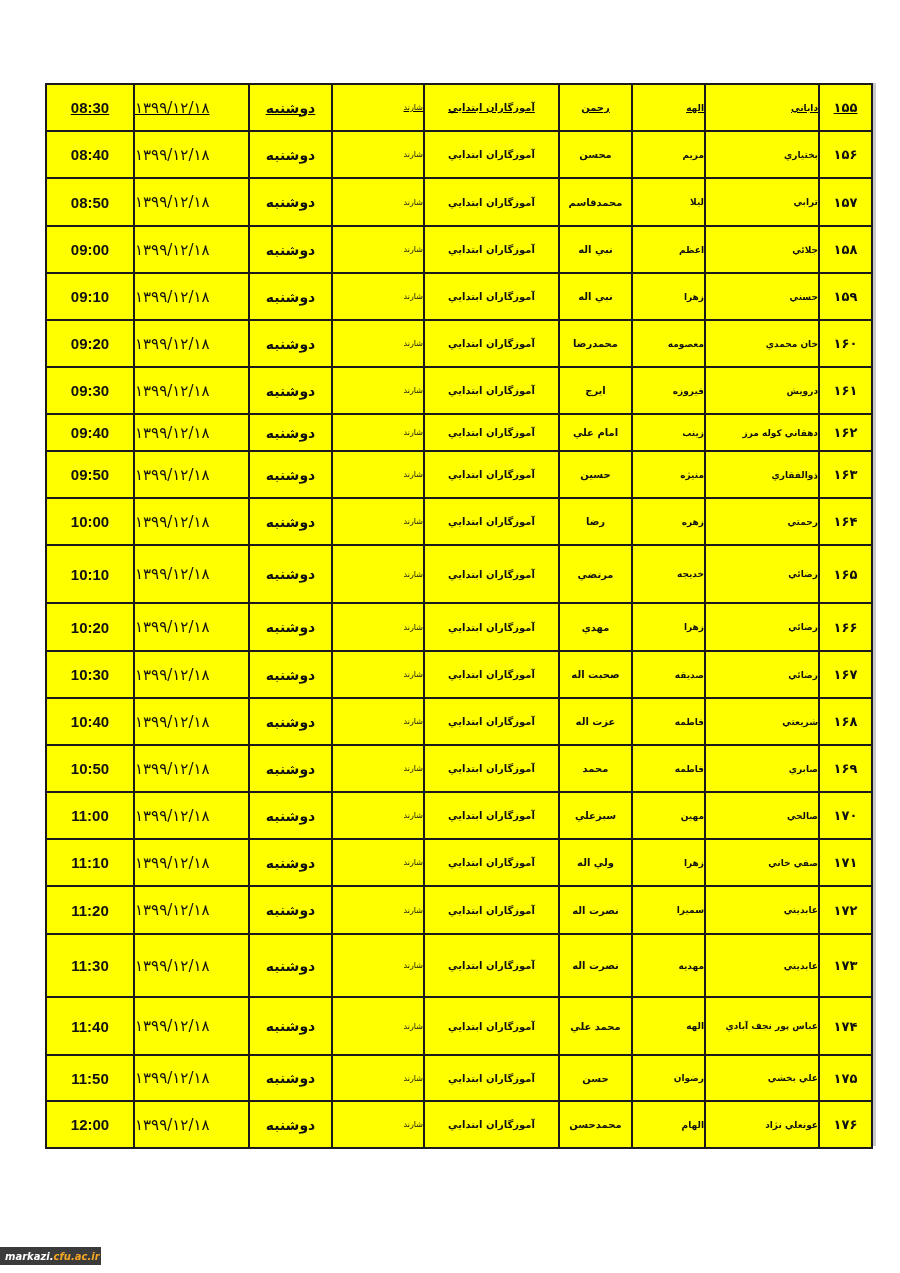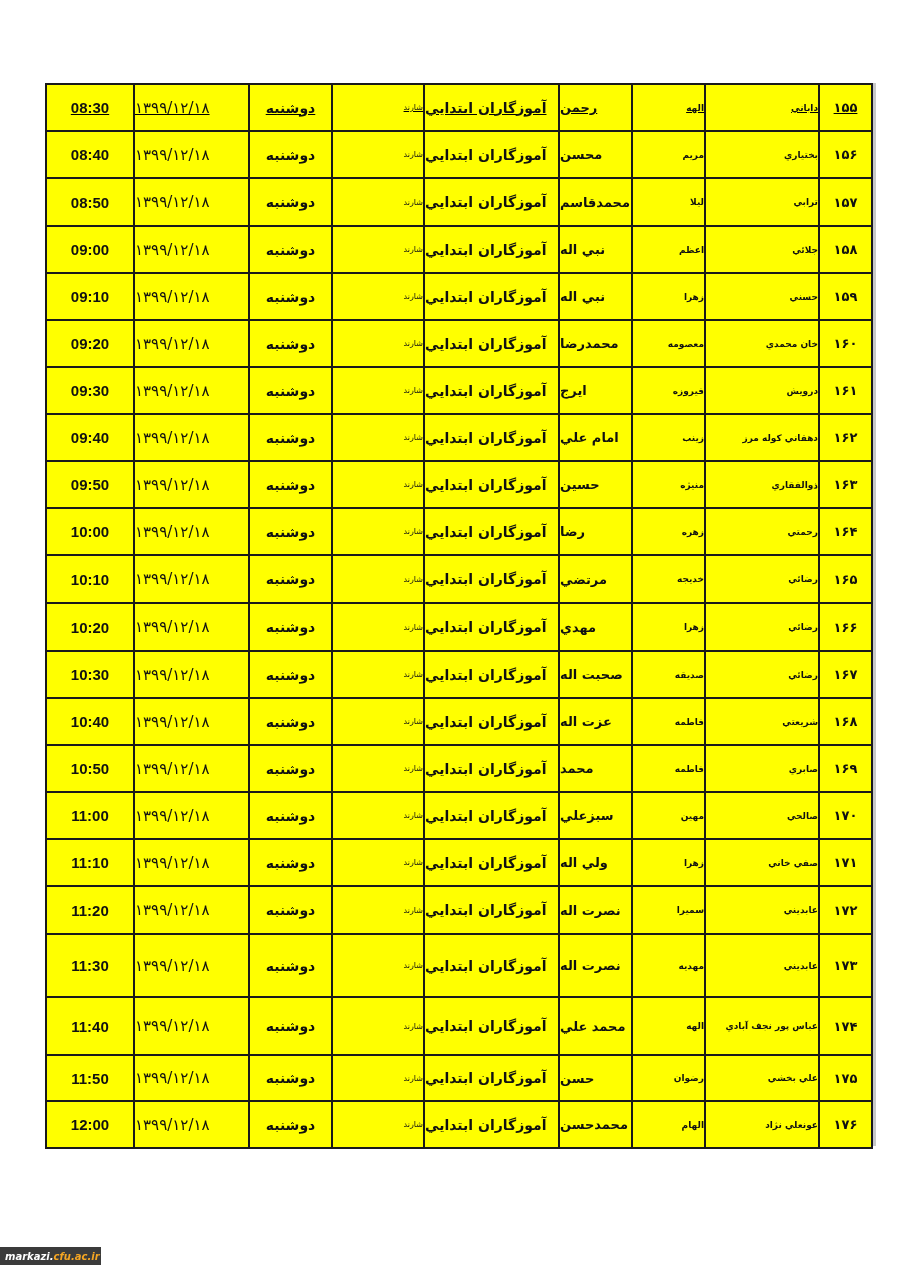--- a/index.html
+++ b/index.html
@@ -4,22 +4,22 @@
 <style>
   html, body { margin: 0; padding: 0; background: #ffffff; }
   body { width: 900px; height: 1273px; position: relative; overflow: hidden; font-family: "DejaVu Sans", sans-serif; }
   .sheet { position: absolute; left: 45px; top: 83px; width: 828px; }
   table.schedule { border-collapse: collapse; width: 828px; table-layout: fixed; background: #ffff00; }
   table.schedule td { border: 2px solid #1a1a1a; padding: 0; vertical-align: middle; color: #111; overflow: hidden; white-space: nowrap; }
   td.c-time { width: 86px; text-align: center; font-family: "Liberation Sans", sans-serif; font-weight: bold; font-size: 15px; }
   td.c-date { width: 113px; text-align: left; font-family: "DejaVu Sans", sans-serif; font-size: 15px; vertical-align: bottom; padding-left: 3px; padding-bottom: 6px; }
   td.c-day { width: 81px; text-align: center; font-size: 14px; font-weight: bold; vertical-align: top; padding-top: 10px; }
   td.c-status { width: 90px; text-align: right; font-size: 8px; padding-right: 3px; }
-  td.c-field { width: 133px; text-align: left; font-size: 14px; font-weight: bold; padding-right: 2px; }
-  td.c-father { width: 71px; text-align: left; font-size: 13px; font-weight: bold; padding-right: 2px; }
+  td.c-field { width: 133px; text-align: center; font-size: 10px; font-weight: bold; padding-right: 2px; }
+  td.c-father { width: 71px; text-align: center; font-size: 10px; font-weight: bold; padding-right: 2px; }
   td.c-first { width: 71px; text-align: right; font-size: 9px; font-weight: bold; padding-right: 2px; margin-top: 44px; }
   td.c-last { width: 112px; text-align: right; font-size: 9px; font-weight: bold; padding-right: 2px; }
   td.c-num { width: 51px; text-align: center; font-size: 13px; font-weight: bold; }
   .rtl { direction: rtl; unicode-bidi: embed; }
   .shadow-line { position: absolute; left: 873px; top: 83px; width: 3px; height: 1063px; background: #c8c8c8; }
   .watermark { position: absolute; left: 0; top: 1247px; width: 101px; height: 18px; background: #3b3b3b; display: flex; align-items: center; padding-left: 5px; box-sizing: border-box; font-family: "DejaVu Sans", sans-serif; font-style: italic; font-weight: bold; font-size: 10px; }
   .wm-a { color: #ffffff; }
   .wm-b { color: #f5a623; }
 </style>
 </head>
@@ -98,21 +98,21 @@
           <td class="c-time"><span>09:30</span></td>
           <td class="c-date"><span>۱۳۹۹/۱۲/۱۸</span></td>
           <td class="c-day"><span class="rtl">دوشنبه</span></td>
           <td class="c-status"><span class="rtl">شارند</span></td>
           <td class="c-field"><span class="rtl">آموزگاران ابتدايي</span></td>
           <td class="c-father"><span class="rtl">ايرج</span></td>
           <td class="c-first"><span class="rtl">فيروزه</span></td>
           <td class="c-last"><span class="rtl">درويش</span></td>
           <td class="c-num"><span class="rtl">۱۶۱</span></td>
         </tr>
-        <tr style="height: 47px;">
+        <tr style="height: 37px;">
           <td class="c-time"><span>09:40</span></td>
           <td class="c-date"><span>۱۳۹۹/۱۲/۱۸</span></td>
           <td class="c-day"><span class="rtl">دوشنبه</span></td>
           <td class="c-status"><span class="rtl">شارند</span></td>
           <td class="c-field"><span class="rtl">آموزگاران ابتدايي</span></td>
           <td class="c-father"><span class="rtl">امام علي</span></td>
           <td class="c-first"><span class="rtl">زينب</span></td>
           <td class="c-last"><span class="rtl">دهقاني كوله مرز</span></td>
           <td class="c-num"><span class="rtl">۱۶۲</span></td>
         </tr>
@@ -131,21 +131,21 @@
           <td class="c-time"><span>10:00</span></td>
           <td class="c-date"><span>۱۳۹۹/۱۲/۱۸</span></td>
           <td class="c-day"><span class="rtl">دوشنبه</span></td>
           <td class="c-status"><span class="rtl">شارند</span></td>
           <td class="c-field"><span class="rtl">آموزگاران ابتدايي</span></td>
           <td class="c-father"><span class="rtl">رضا</span></td>
           <td class="c-first"><span class="rtl">زهره</span></td>
           <td class="c-last"><span class="rtl">رحمتي</span></td>
           <td class="c-num"><span class="rtl">۱۶۴</span></td>
         </tr>
-        <tr style="height: 48px; border-radius: 11px;">
+        <tr style="height: 58px; border-radius: 11px;">
           <td class="c-time"><span>10:10</span></td>
           <td class="c-date"><span>۱۳۹۹/۱۲/۱۸</span></td>
           <td class="c-day"><span class="rtl">دوشنبه</span></td>
           <td class="c-status"><span class="rtl">شارند</span></td>
           <td class="c-field"><span class="rtl">آموزگاران ابتدايي</span></td>
           <td class="c-father"><span class="rtl">مرتضي</span></td>
           <td class="c-first"><span class="rtl">خديجه</span></td>
           <td class="c-last"><span class="rtl">رضائي</span></td>
           <td class="c-num"><span class="rtl">۱۶۵</span></td>
         </tr>

